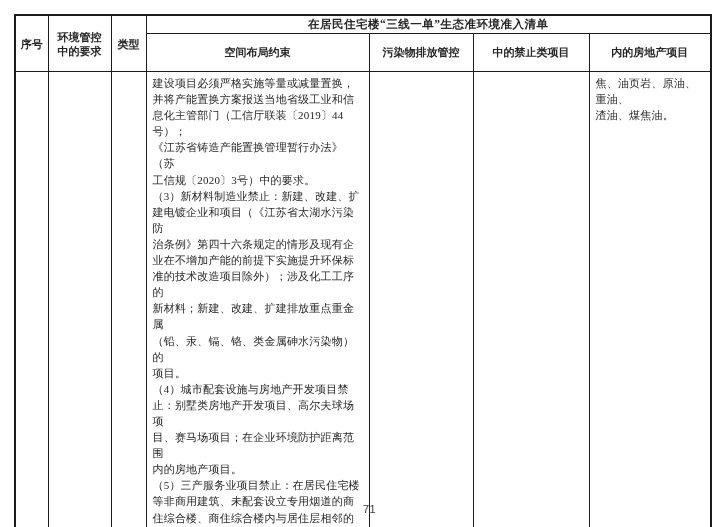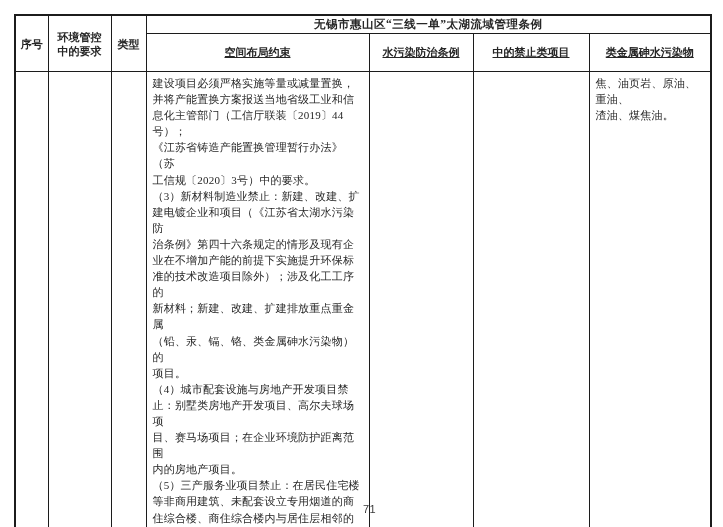--- a/index.html
+++ b/index.html
@@ -13,21 +13,21 @@
     border-collapse:collapse; table-layout:fixed;
     border:2px solid #1c1c1c;
   }
   .access-table th, .access-table td {
     border:1px solid #1c1c1c; padding:0; margin:0;
     font-size:11px; font-weight:bold; color:#262626;
     text-align:center; vertical-align:middle;
     overflow:hidden;
   }
   .row-title th { height:17px; }
-  .row-subheader th { height:37px;text-decoration:underline; }
+  .row-subheader th { height:37px; }
   .row-body td { height:422px; vertical-align:top; }
   th.tbl-title { font-size:11.5px; letter-spacing:0.5px; }
   th.prelines { white-space:pre-line; line-height:14px; }
   td.body-cell {
     font-weight:normal; text-align:left;
     padding:3px 5px 0 6px;
     font-size:11px; line-height:16.1px;
     white-space:pre-wrap; letter-spacing:0.2px;
   }
   td.resource-cell {
@@ -57,27 +57,27 @@
       <col style="width:104px">
       <col style="width:116px">
       <col style="width:122px">
     </colgroup>
     <tbody>
         <tr class="row-title">
       <th rowspan="2" class="prelines">序号</th>
       <th rowspan="2" class="prelines">环境管控
 中的要求</th>
       <th rowspan="2" class="prelines">类型</th>
-      <th colspan="4" class="tbl-title">无锡市惠山区“三线一单”太湖流域管理条例</th>
+      <th colspan="4" class="tbl-title">在居民住宅楼“三线一单”生态准环境准入清单</th>
     </tr>
     <tr class="row-subheader">
       <th>空间布局约束</th>
-      <th>水污染防治条例</th>
+      <th>污染物排放管控</th>
       <th>中的禁止类项目</th>
-      <th>类金属砷水污染物</th>
+      <th>内的房地产项目</th>
     </tr>
     <tr class="row-body">
       <td></td>
       <td></td>
       <td></td>
       <td class="body-cell">建设项目必须严格实施等量或减量置换，
 并将产能置换方案报送当地省级工业和信
 息化主管部门（工信厅联装〔2019〕44号）；
 《江苏省铸造产能置换管理暂行办法》（苏
 工信规〔2020〕3号）中的要求。

